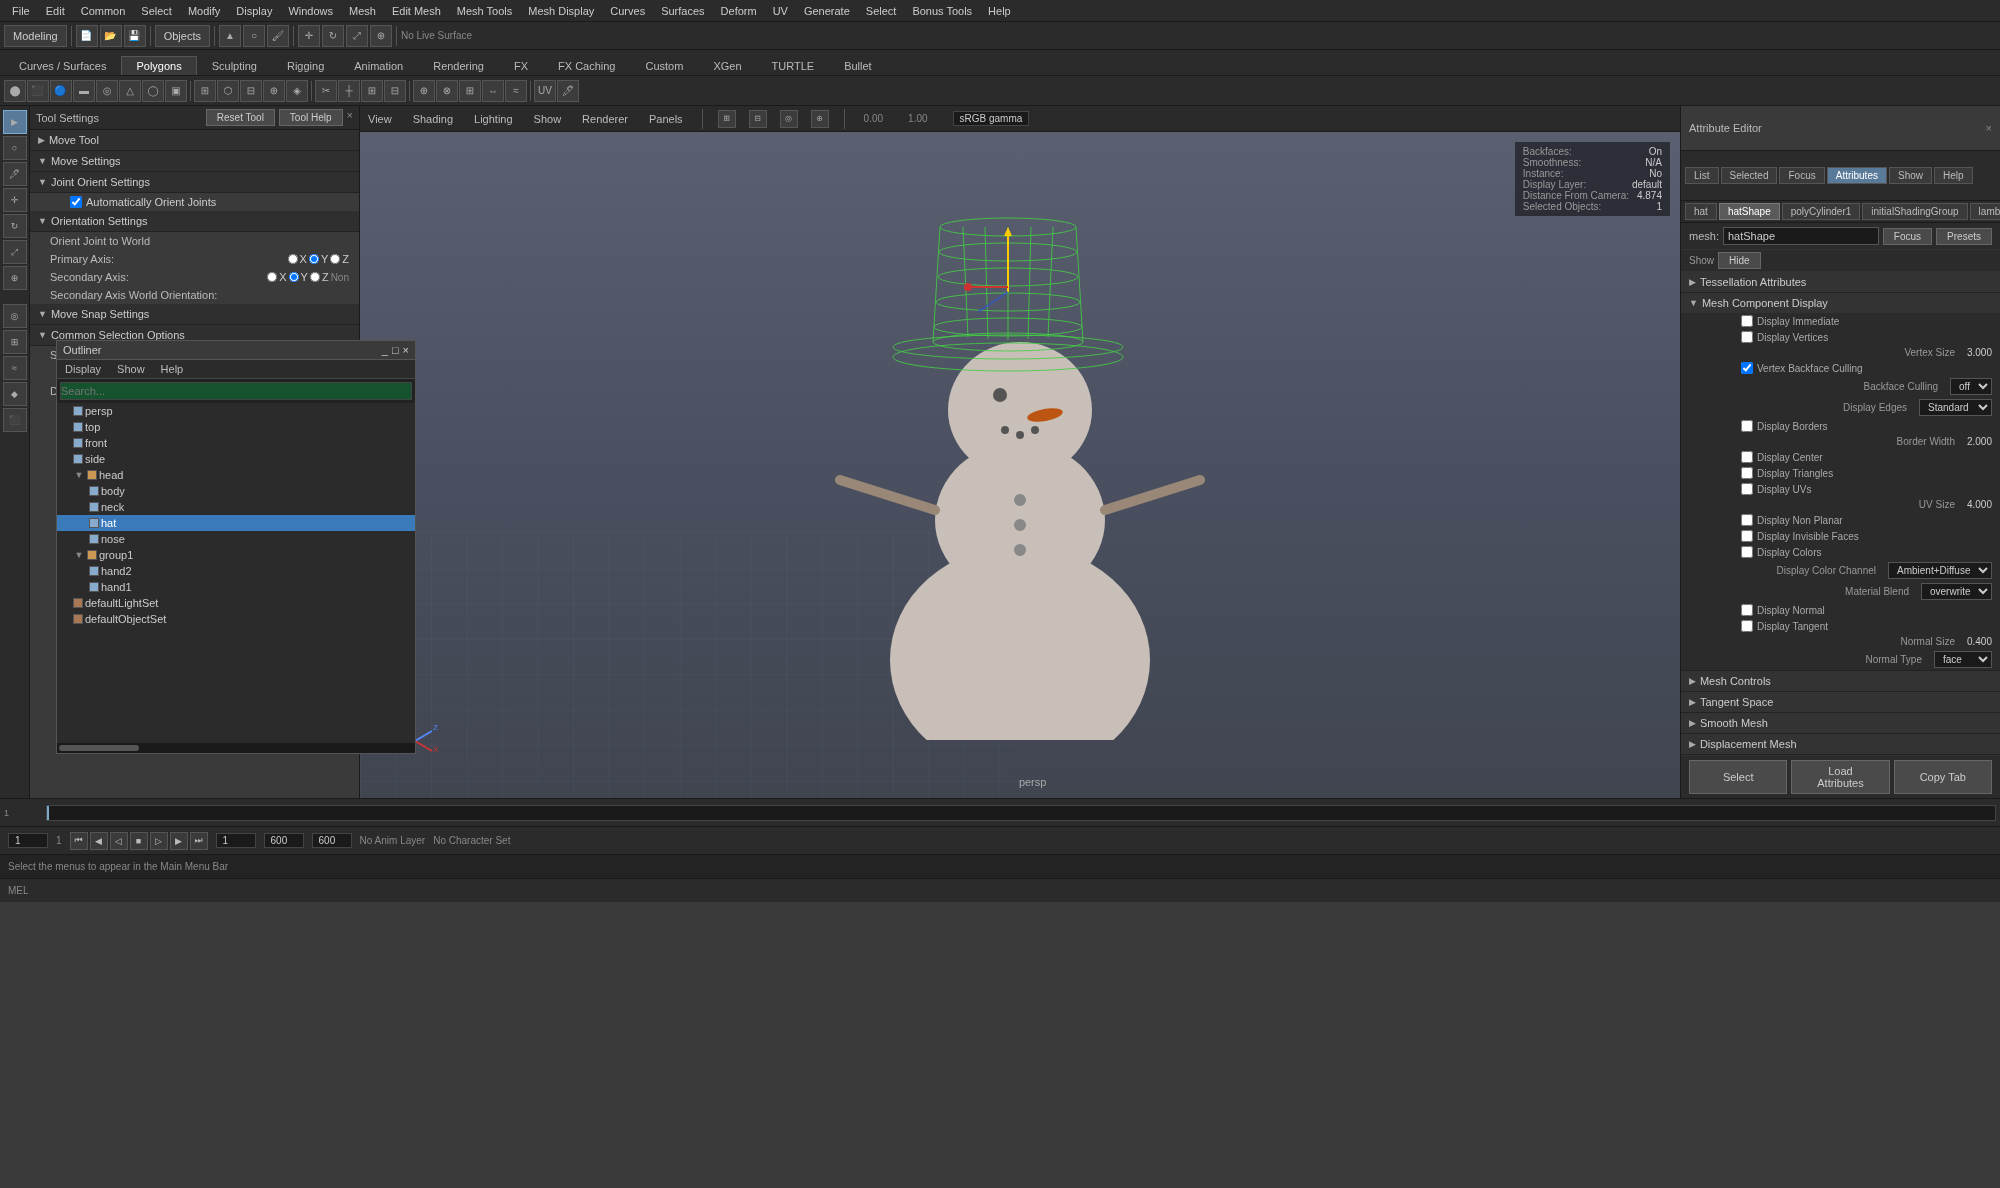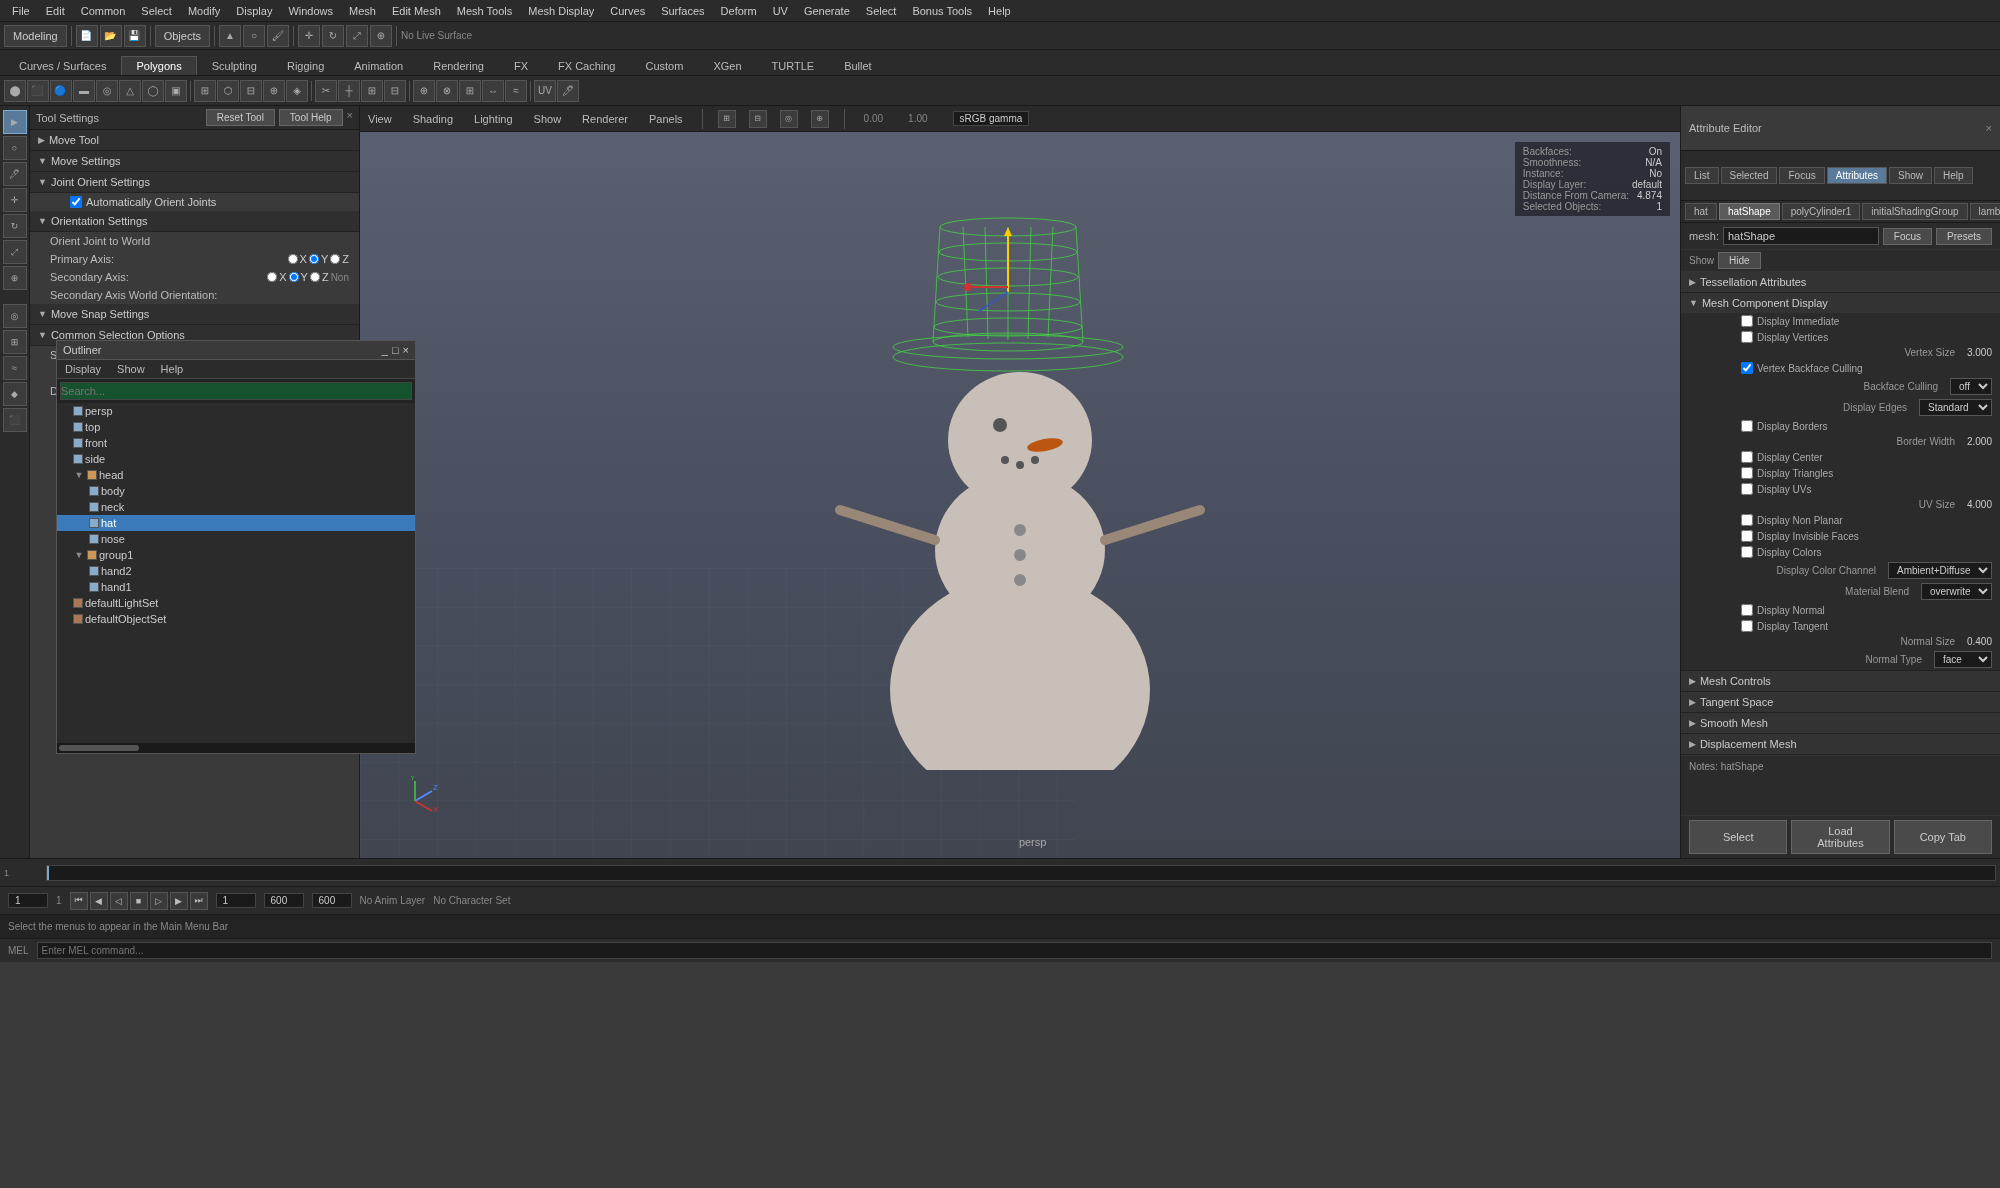--- a/index.html
+++ b/index.html
@@ -750,23 +750,20 @@
       </div>
 
       <div class="attr-section">
         <div class="attr-section-header">
           <span class="arrow">▶</span>
           <span>Displacement Mesh</span>
         </div>
       </div>
     </div>
 
-    <div id="notes-section">
-      <span id="notes-label">Notes: hatShape</span>
-    </div>
 
     <div id="attr-footer">
       <button class="footer-btn">Select</button>
       <button class="footer-btn">Load Attributes</button>
       <button class="footer-btn">Copy Tab</button>
     </div>
   </div>
 
 </div>
 
@@ -799,14 +796,13 @@
   <input class="status-num" type="text" value="600" style="width: 40px;">
   <span class="status-label">No Anim Layer</span>
   <span class="status-label">No Character Set</span>
 </div>
 
 <div id="bottom-info">
   <span>Select the menus to appear in the Main Menu Bar</span>
 </div>
 <div id="mel-bar">
   <span>MEL</span>
-  <input type="text" id="mel-input" placeholder="Enter MEL command..." style="">
 </div>
 
 </body></html>

